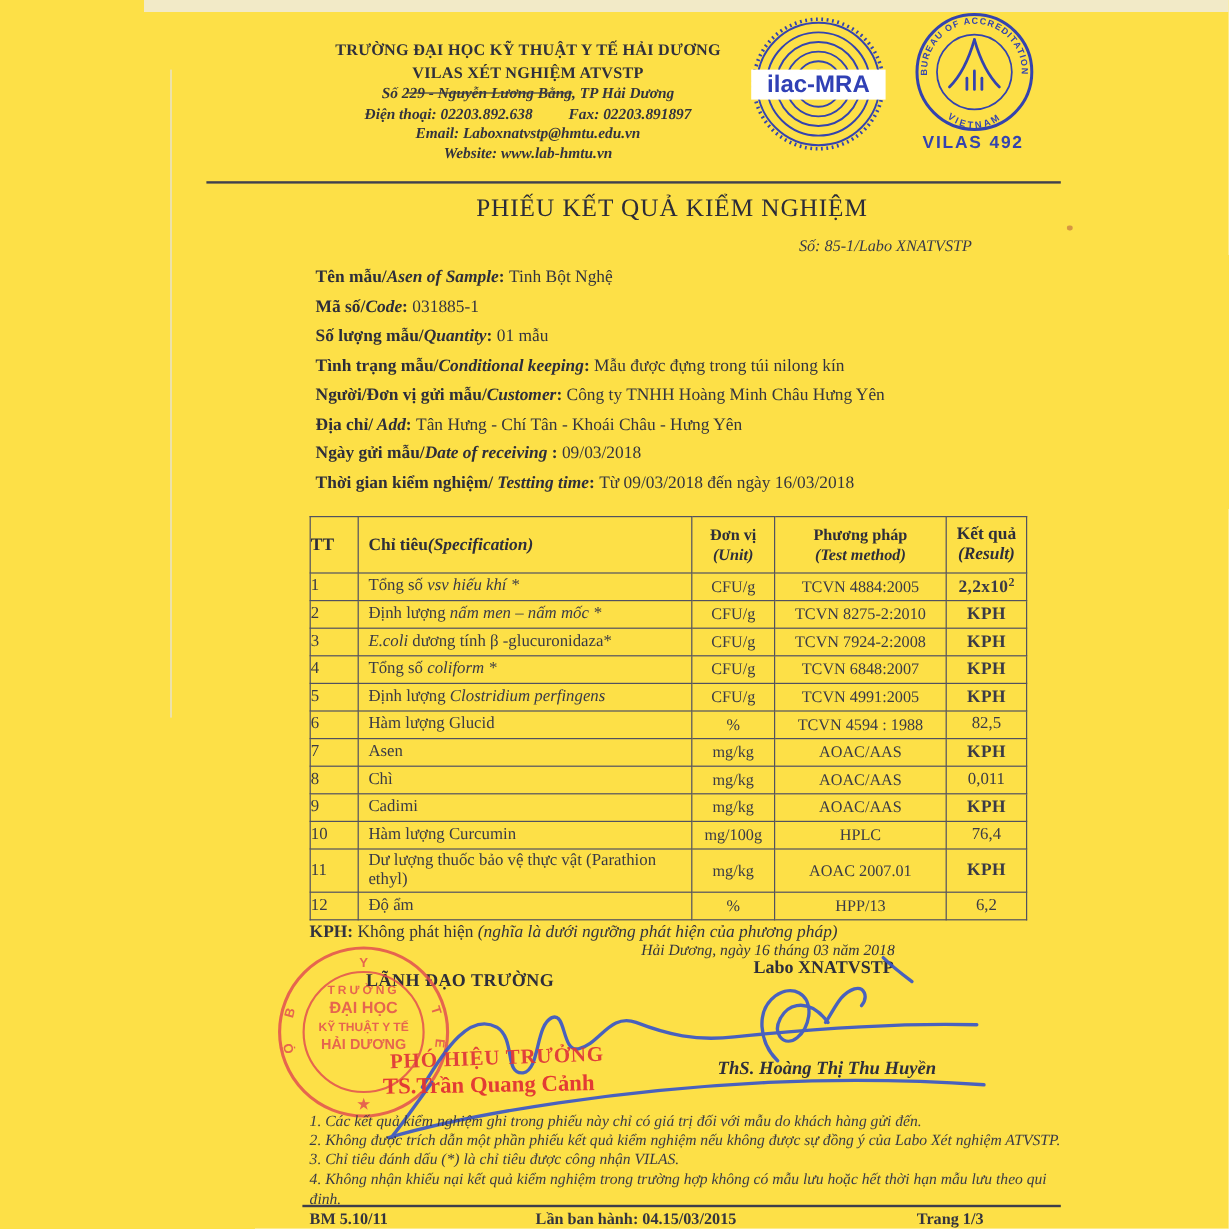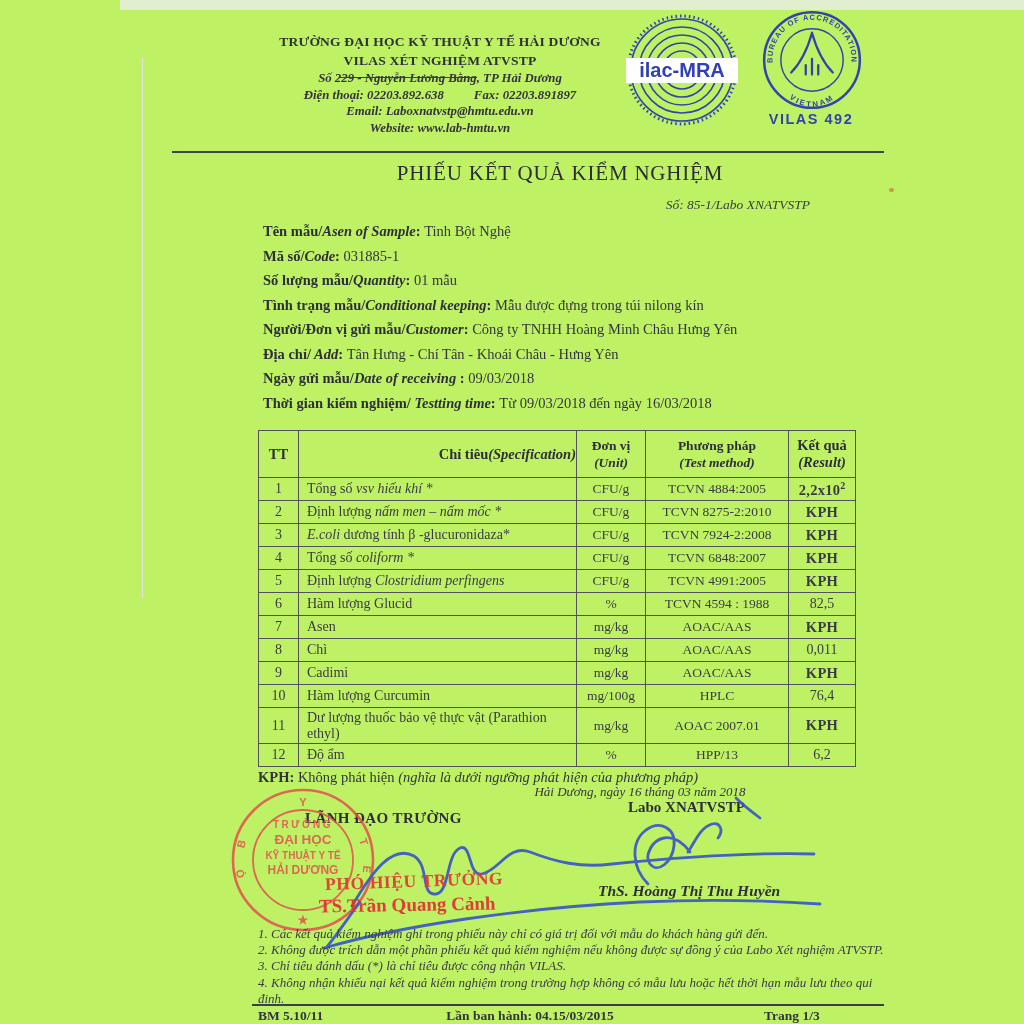--- a/index.html
+++ b/index.html
@@ -1,16 +1,16 @@
 <!DOCTYPE html>
 <html><head>
 <meta charset="utf-8">
 <style>
   html,body{margin:0;padding:0;background:#ffffff;}
-  .page{position:relative;width:1024px;height:1024px;background:#bef264;overflow:hidden;
+  .page{position:relative;width:1024px;height:1024px;background:#fde047;overflow:hidden;
         font-family:"Liberation Serif", serif;color:#34343f;}
   .abs{position:absolute;}
   
   .org-header{top:32px;left:240px;width:400px;text-align:center;line-height:19px;}
   .org-line{font-weight:bold;font-size:13.5px;color:#30303b;letter-spacing:.2px;}
   .addr{font-weight:bold;font-style:italic;font-size:12.8px;line-height:16.5px;color:#33333e;}
   .lab-underline{top:77px;left:339px;width:138px;border-top:1.5px solid #3c3c48;}
   .fax-gap{margin-left:30px;}
   .top-shade{left:120px;top:0;width:904px;height:10px;background:#ededf1;opacity:.75;}
   .page-edge{left:142px;top:58px;width:1px;height:540px;background:#e3e3ea;}
@@ -28,21 +28,21 @@
   .results-heading{top:407px;left:251px;width:600px;text-align:center;font-weight:bold;
                    font-size:16.5px;color:#2c2c38;letter-spacing:.3px;}
   table.results{top:430px;left:258px;position:absolute;border-collapse:collapse;table-layout:fixed;width:588px;}
   table.results th,table.results td{border:1.2px solid #515160;padding:0;}
   table.results thead tr{height:47px;}
   table.results tbody tr{height:23px;}
   table.results tbody tr.tall{height:36px;}
   th{font-size:14.5px;color:#2e2e3a;font-weight:bold;text-align:center;line-height:17px;}
   th .sub{font-weight:bold;font-style:italic;}
   td{font-size:14px;color:#3a3a46;}
-  .c-tt{text-align:center;width:39px;}
+  .c-tt{text-align:left;width:39px;}
   .c-spec{width:269px;text-align:left;padding-left:8px !important;line-height:16px;}
   .c-unit{width:68px;text-align:center;font-size:13.5px;}
   .c-meth{width:142px;text-align:center;font-size:13.5px;}
   .c-res{width:66px;text-align:center;}
   .c-res b{font-size:14.5px;letter-spacing:.3px;}
   sup{font-size:10px;}
   .kph-note{top:769px;left:258px;font-size:14.5px;color:#33333f;}
   
   .date-line{top:784px;left:490px;width:300px;text-align:center;font-style:italic;font-size:13px;}
   .sign-title-left{top:810px;left:305px;font-weight:bold;font-size:15px;letter-spacing:.4px;color:#2e2e3a;}
@@ -132,21 +132,21 @@
       <div class="frow"><b>Địa chỉ/<i> Add</i>: </b><span>Tân Hưng - Chí Tân - Khoái Châu - Hưng Yên</span></div>
       <div class="frow"><b>Ngày gửi mẫu/<i>Date of receiving </i>: </b><span>09/03/2018</span></div>
       <div class="frow"><b>Thời gian kiểm nghiệm/<i> Testting time</i>: </b><span>Từ 09/03/2018 đến ngày 16/03/2018</span></div>
     </div>
 
 
   <table class="results">
     <thead>
       <tr>
         <th class="c-tt">TT</th>
-        <th class="c-spec" style="text-align:right;padding-left:0">
+        <th class="c-spec" style="text-align:left;padding-left:0">
           <span>Chỉ tiêu</span><span class="sub">(Specification)</span>
         </th>
         <th class="c-unit">
           <span>Đơn vị</span><br>
           <span class="sub">(Unit)</span>
         </th>
         <th class="c-meth">
           <span>Phương pháp</span><br>
           <span class="sub">(Test method)</span>
         </th>

